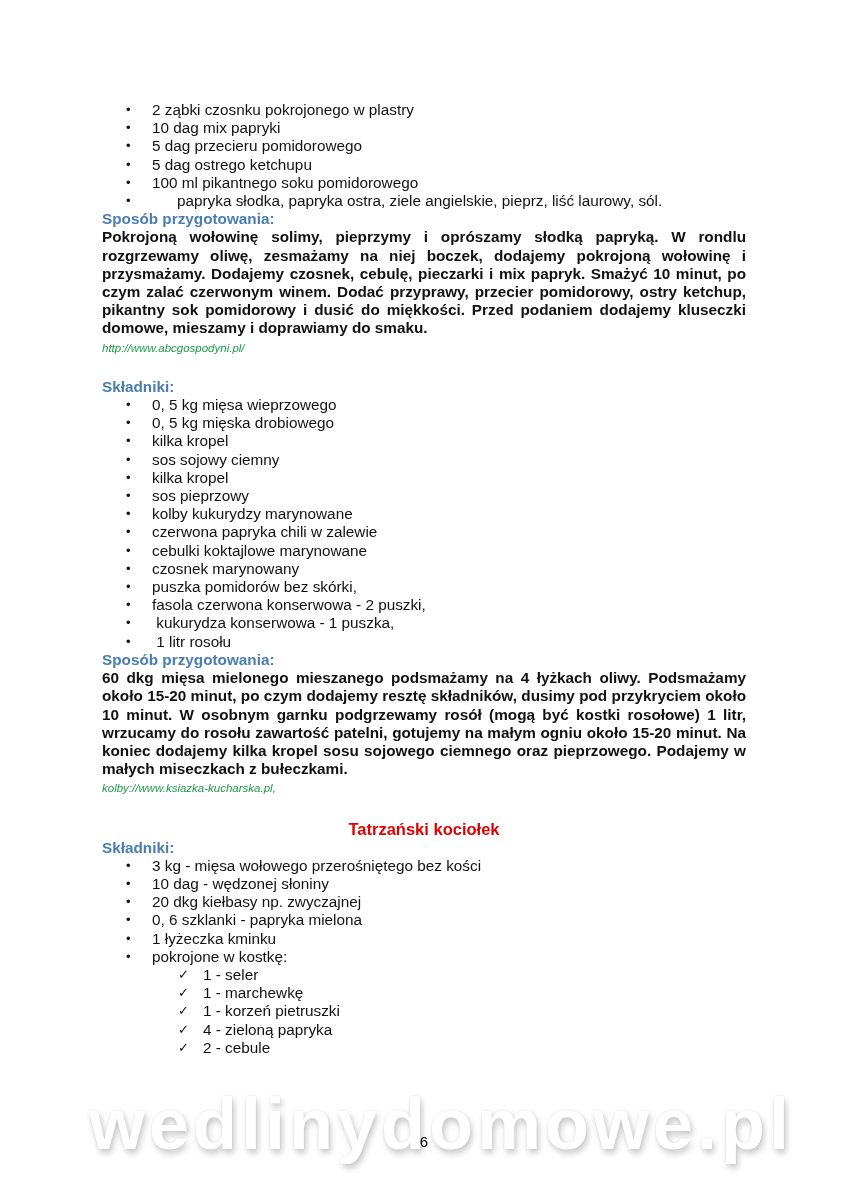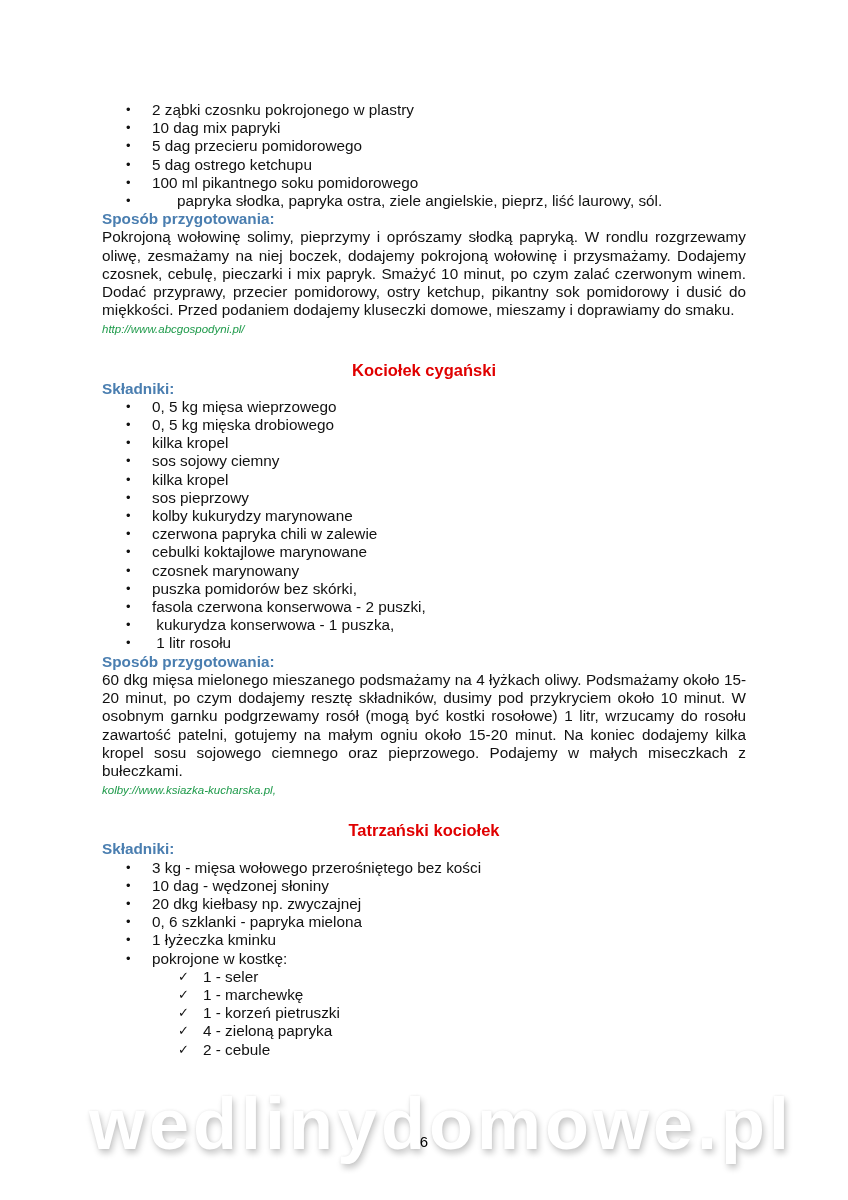--- a/index.html
+++ b/index.html
@@ -67,20 +67,21 @@
     .section-label {
       color: #4a7eb0;
       font-weight: bold;
       font-size: 15.3px;
       line-height: 18.2px;
       margin: 0;
     }
     .paragraph {
       text-align: justify;
       margin: 0;
+      font-weight: bold;
     }
     .source-link {
       color: #1e9a4a;
       font-style: italic;
       font-size: 11.5px;
       line-height: 16px;
       margin: 0;
       text-decoration: none;
       display: inline-block;
     }
@@ -135,21 +136,20 @@
       <li><span class="bullet">•</span><span>100 ml pikantnego soku pomidorowego</span></li>
       <li><span class="bullet">•</span><span class="cont">papryka słodka, papryka ostra, ziele angielskie, pieprz, liść laurowy, sól.</span></li>
     </ul>
     <p class="section-label">Sposób przygotowania:</p>
     <p class="paragraph">Pokrojoną wołowinę solimy, pieprzymy i oprószamy słodką papryką. W rondlu rozgrzewamy oliwę, zesmażamy na niej boczek, dodajemy pokrojoną wołowinę i przysmażamy. Dodajemy czosnek, cebulę, pieczarki i mix papryk. Smażyć 10 minut, po czym zalać czerwonym winem. Dodać przyprawy, przecier pomidorowy, ostry ketchup, pikantny sok pomidorowy i dusić do miękkości. Przed podaniem dodajemy kluseczki domowe, mieszamy i doprawiamy do smaku.</p>
     <a class="source-link">http://www.abcgospodyni.pl/</a>
 
     <div class="gap-title"></div>
 
     
-    <h2 class="recipe-title">Kociołek cygański</h2>
     <p class="section-label">Składniki:</p>
     <ul class="bullets">
       <li><span class="bullet">•</span><span>0, 5 kg mięsa wieprzowego</span></li>
       <li><span class="bullet">•</span><span>0, 5 kg mięska drobiowego</span></li>
       <li><span class="bullet">•</span><span>kilka kropel</span></li>
       <li><span class="bullet">•</span><span>sos sojowy ciemny</span></li>
       <li><span class="bullet">•</span><span>kilka kropel</span></li>
       <li><span class="bullet">•</span><span>sos pieprzowy</span></li>
       <li><span class="bullet">•</span><span>kolby kukurydzy marynowane</span></li>
       <li><span class="bullet">•</span><span>czerwona papryka chili w zalewie</span></li>

